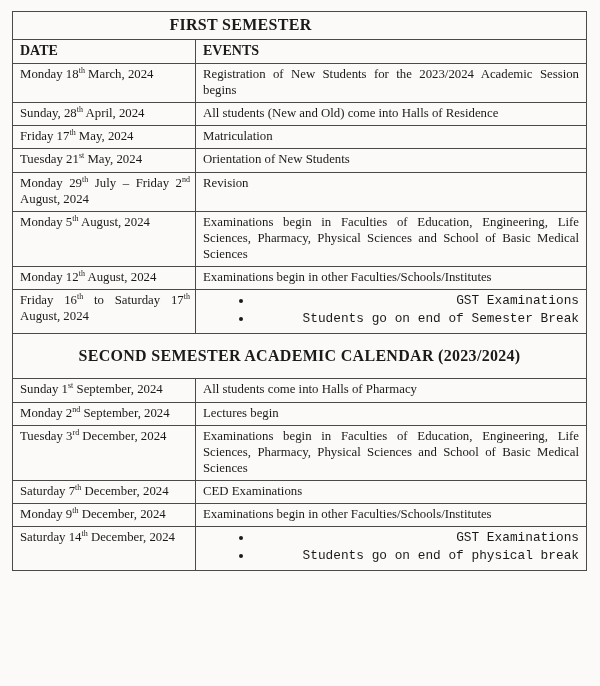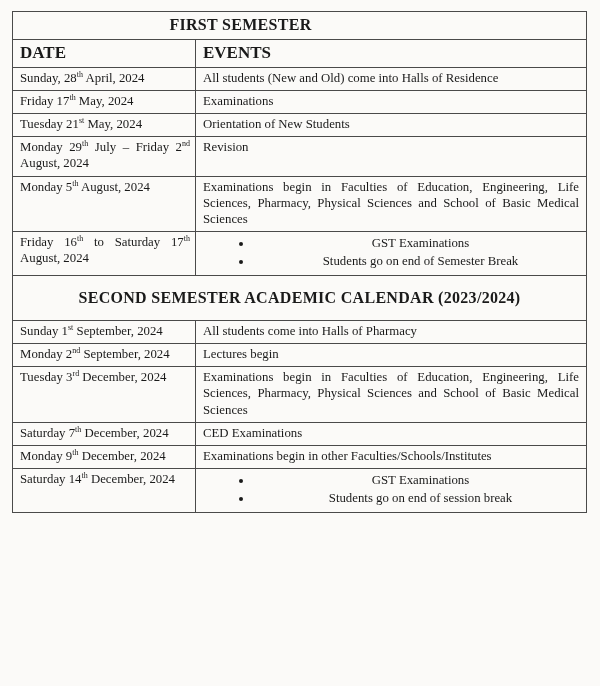--- a/index.html
+++ b/index.html
@@ -30,43 +30,44 @@
   th.tbl-title {
     font-size: 16px;
     font-weight: bold;
     text-align: center;
     padding: 4px 2px 5px 2px;
     letter-spacing: 0.3px;
   }
   .first th.tbl-title { padding-right: 120px; }
   .second th.tbl-title { padding-top: 13px; padding-bottom: 13px; }
   th.col-head {
-    font-size: 17px;
+    font-size: 14px;
     font-weight: bold;
     text-align: left;
     padding: 3px 6px 4px 7px;
   }
   .cal-table td {
     font-size: 12.8px;
     line-height: 1.26;
     vertical-align: top;
   }
   td.date-cell {
     padding: 2px 5px 4px 7px;
     text-align: justify;
   }
   td.events-cell {
     padding: 2px 7px 4px 7px;
     text-align: justify;
   }
   td.events-cell ul {
     margin: 1px 0 1px 0;
     padding-left: 50px;
-    text-align: center;
+    text-align: right;
     list-style: disc outside;
+    font-family: Liberation Mono, monospace;
   }
   td.events-cell li { padding-left: 9px; margin: 1px 0 2px 0; }
   sup {
     font-size: 8px;
     line-height: 0;
     vertical-align: super;
   }
 </style>
 </head>
 <body>
@@ -82,38 +83,46 @@
       <tr>
         <th class="tbl-title" colspan="2">FIRST SEMESTER</th>
       </tr>
       <tr>
         <th class="col-head">DATE</th>
         <th class="col-head">EVENTS</th>
       </tr>
     </thead>
     <tbody>
         <tr>
+          <td class="date-cell">Monday 18<sup>th</sup> March, 2024</td>
+          <td class="events-cell">Registration of New Students for the 2023/2024 Academic Session begins</td>
+        </tr>
+        <tr>
           <td class="date-cell">Sunday, 28<sup>th</sup> April, 2024</td>
           <td class="events-cell">All students (New and Old) come into Halls of Residence</td>
         </tr>
         <tr>
           <td class="date-cell">Friday 17<sup>th</sup> May, 2024</td>
-          <td class="events-cell">Examinations</td>
+          <td class="events-cell">Matriculation</td>
         </tr>
         <tr>
           <td class="date-cell">Tuesday 21<sup>st</sup> May, 2024</td>
           <td class="events-cell">Orientation of New Students</td>
         </tr>
         <tr>
           <td class="date-cell">Monday 29<sup>th</sup> July – Friday 2<sup>nd</sup> August, 2024</td>
           <td class="events-cell">Revision</td>
         </tr>
         <tr>
           <td class="date-cell">Monday 5<sup>th</sup> August, 2024</td>
           <td class="events-cell">Examinations begin in Faculties of Education, Engineering, Life Sciences, Pharmacy, Physical Sciences and School of Basic Medical Sciences</td>
+        </tr>
+        <tr>
+          <td class="date-cell">Monday 12<sup>th</sup> August, 2024</td>
+          <td class="events-cell">Examinations begin in other Faculties/Schools/Institutes</td>
         </tr>
         <tr>
           <td class="date-cell">Friday 16<sup>th</sup> to Saturday 17<sup>th</sup> August, 2024</td>
           <td class="events-cell">
             <ul>
               <li>GST Examinations</li>
               <li>Students go on end of Semester Break</li>
             </ul>
           </td>
         </tr>
@@ -149,20 +158,20 @@
         </tr>
         <tr>
           <td class="date-cell">Monday 9<sup>th</sup> December, 2024</td>
           <td class="events-cell">Examinations begin in other Faculties/Schools/Institutes</td>
         </tr>
         <tr>
           <td class="date-cell">Saturday 14<sup>th</sup> December, 2024</td>
           <td class="events-cell">
             <ul>
               <li>GST Examinations</li>
-              <li>Students go on end of session break</li>
+              <li>Students go on end of physical break</li>
             </ul>
           </td>
         </tr>
       </tbody>
   </table>
 
 </div>
 
 </body></html>

